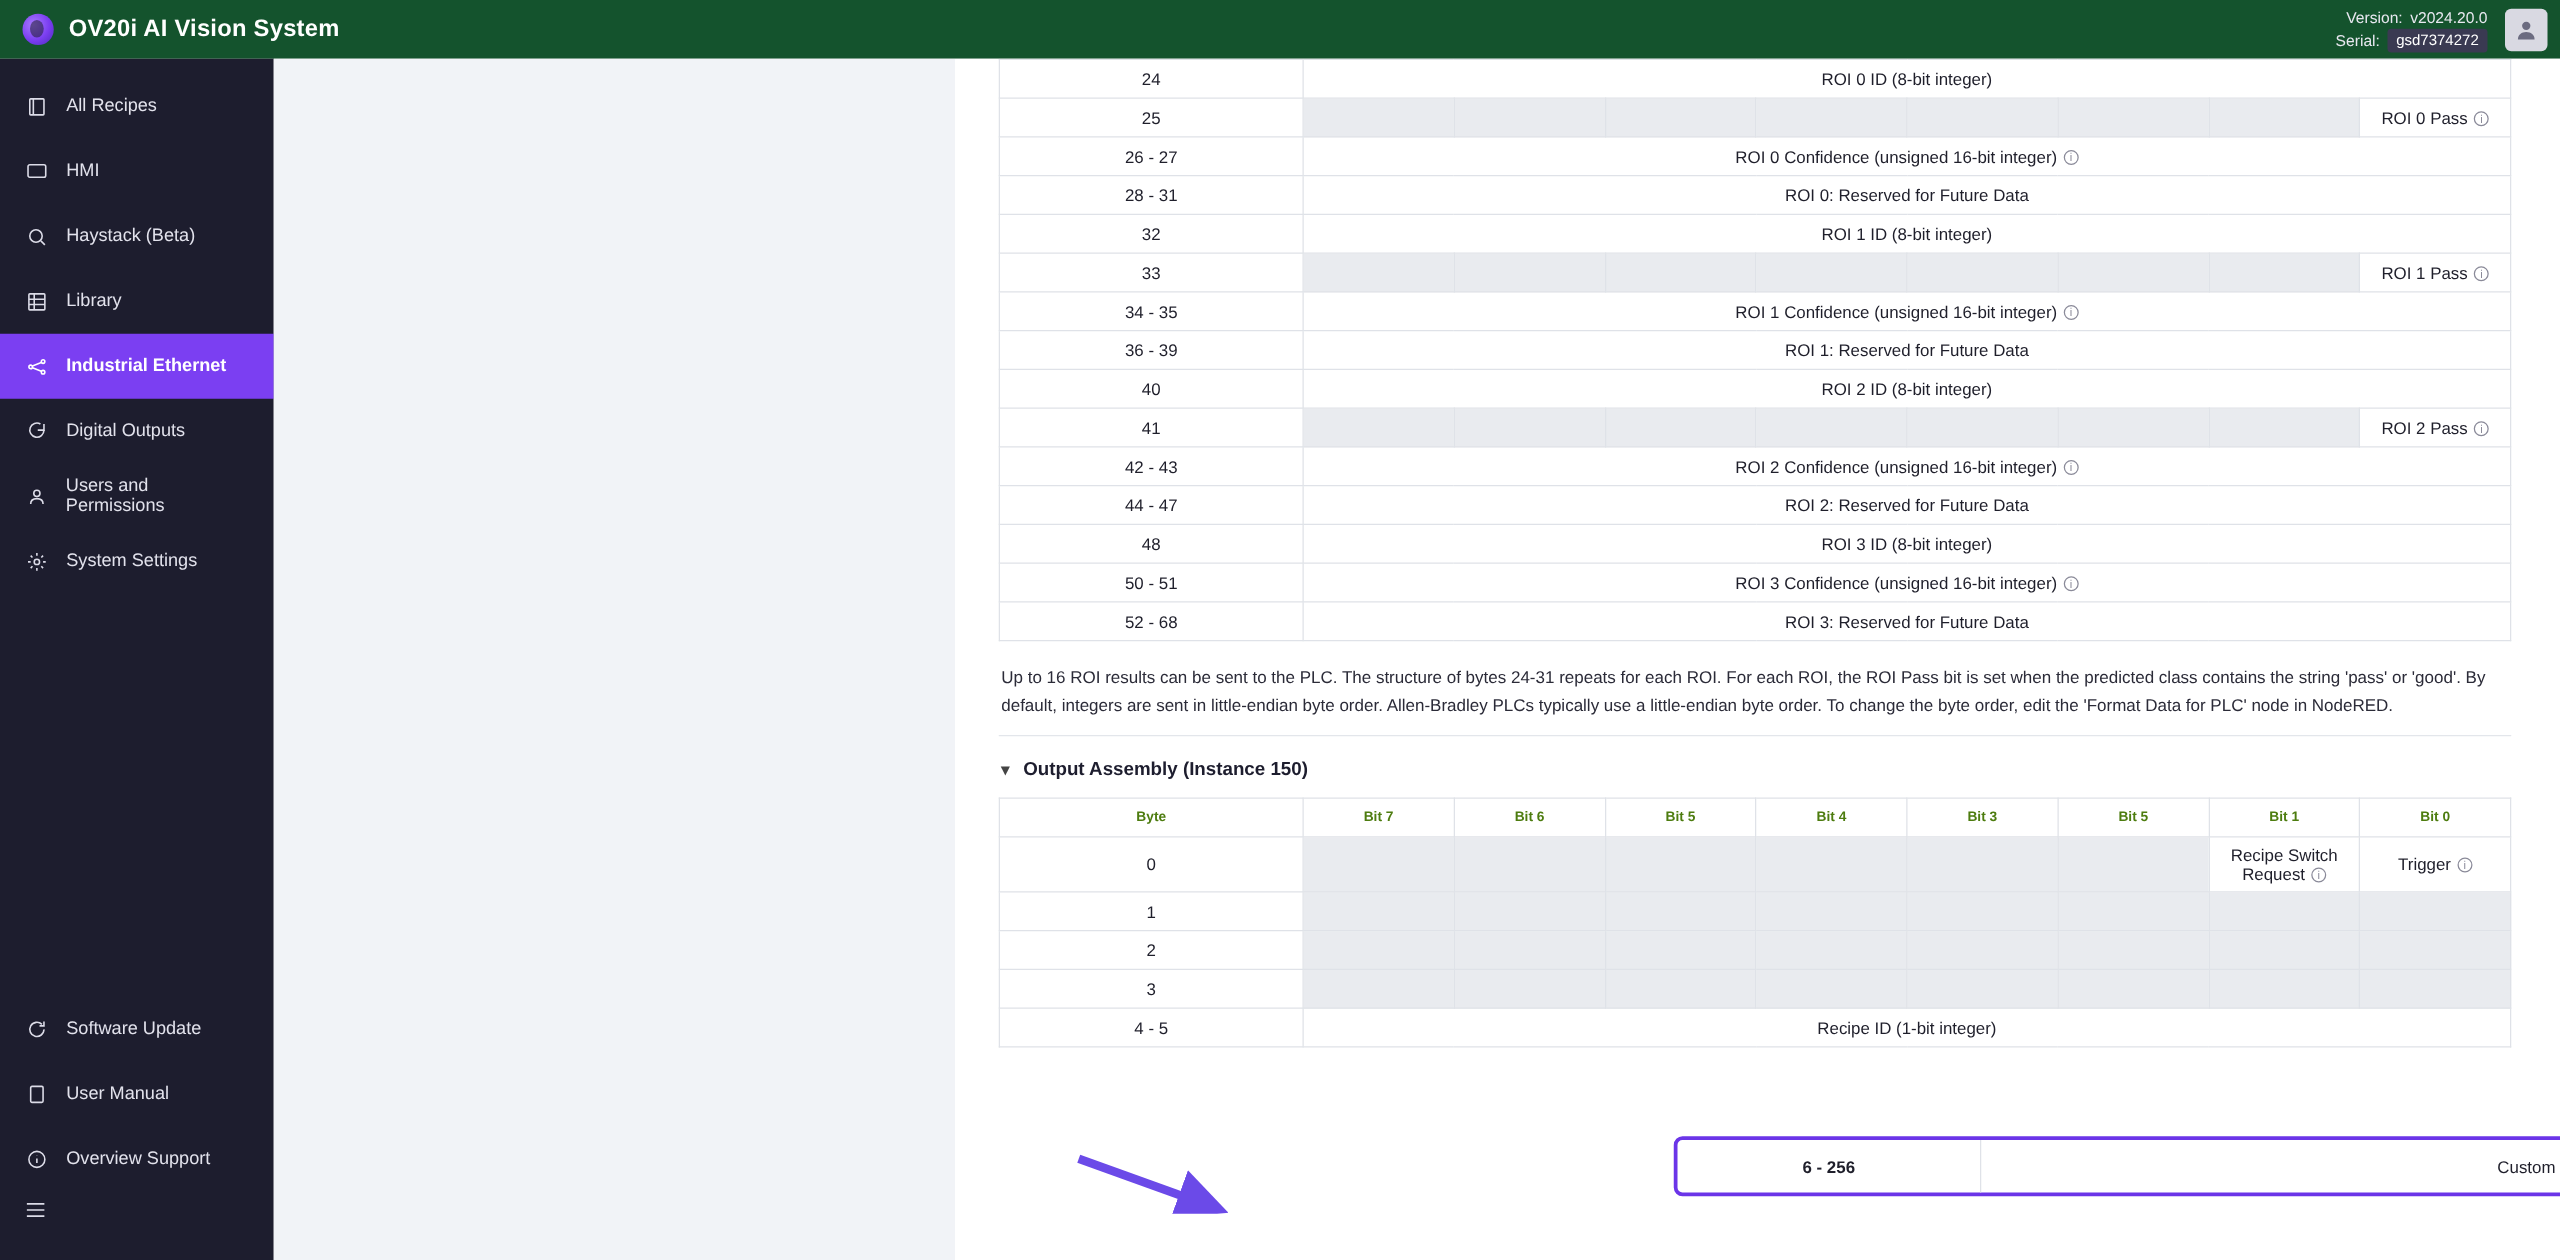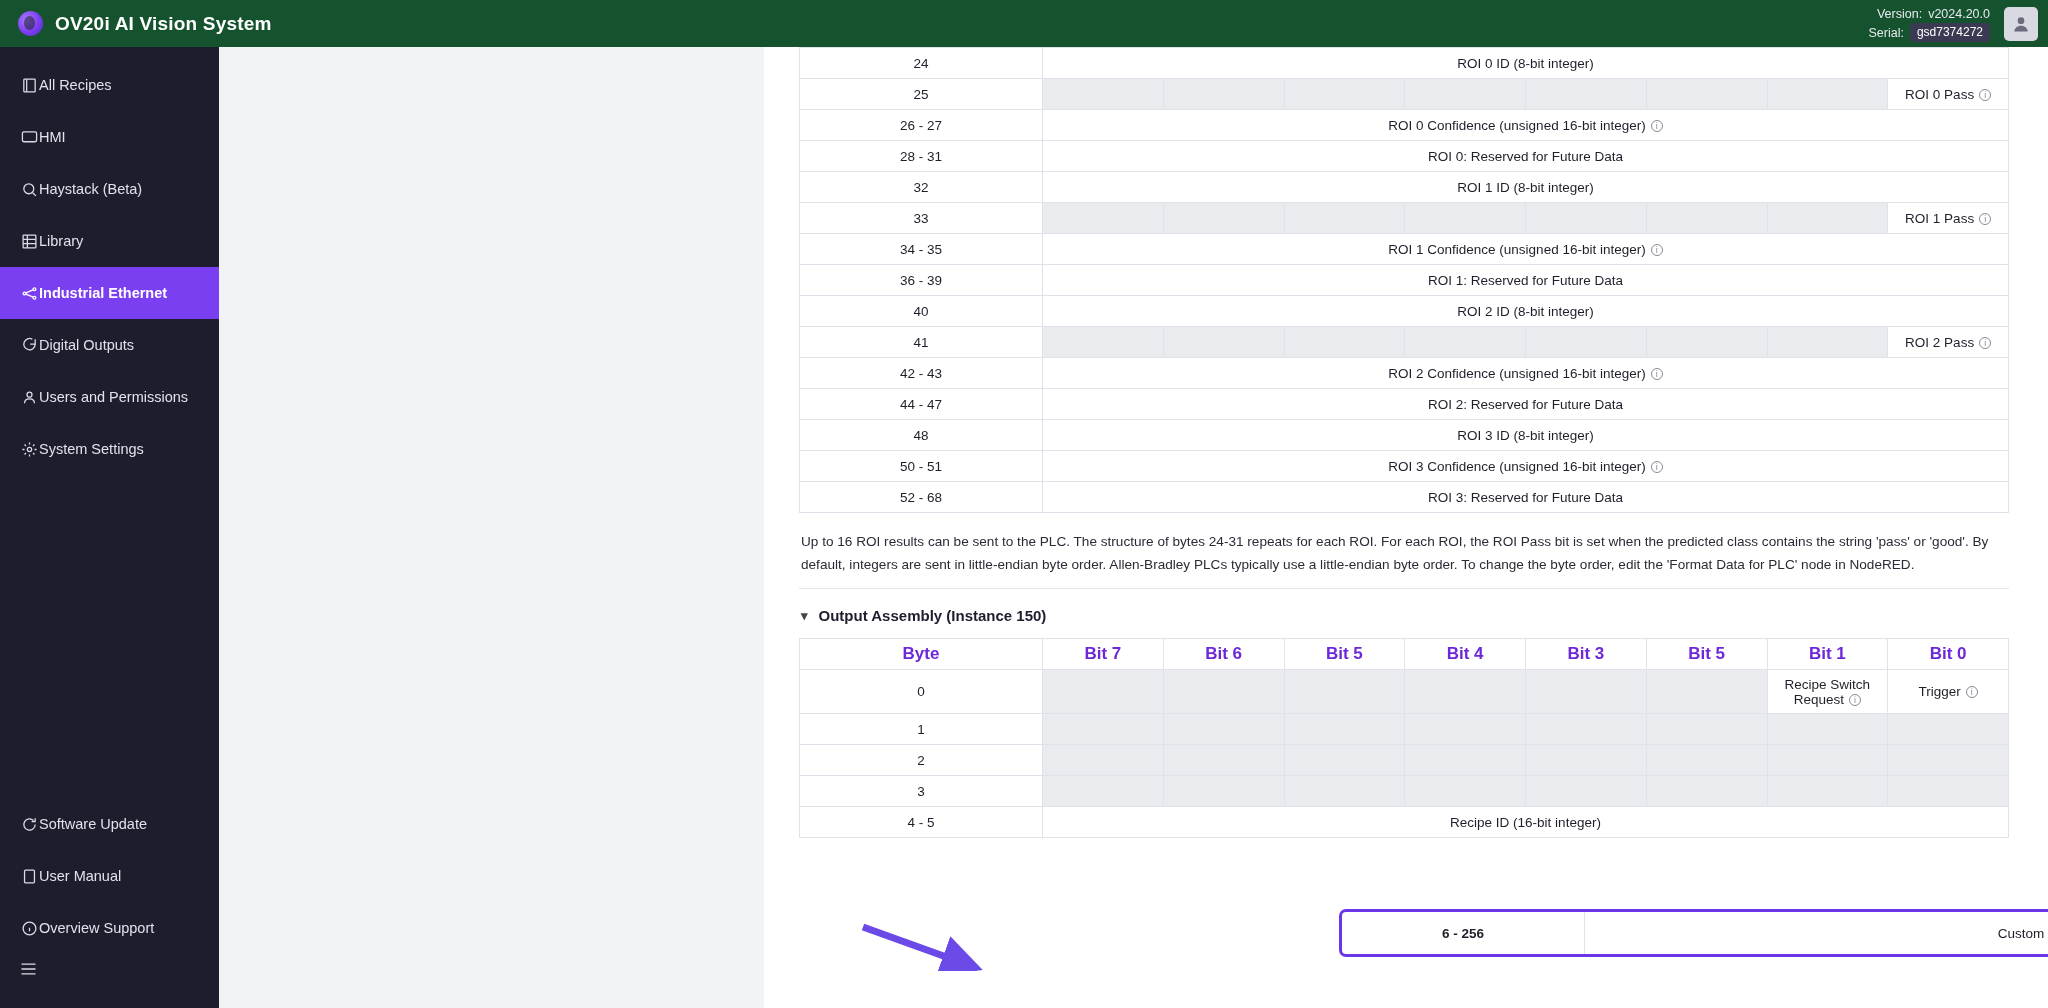--- a/index.html
+++ b/index.html
@@ -76,20 +76,21 @@
     background: #1d1d2e;
     color: #e6e6ef;
     display: flex;
     flex-direction: column;
     padding-top: 12px;
     flex: 0 0 219px;
   }
   .nav-item {
     display: flex;
     align-items: center;
+    gap: 14px;
     height: 52px;
     padding: 0 20px;
     font-size: 14.5px;
     color: #e2e2ec;
     cursor: pointer;
   }
   .nav-item .ico { width: 19px; height: 19px; display: flex; align-items: center; justify-content: center; }
   .nav-item.active { background: #7b3ff2; color: #ffffff; font-weight: bold; }
   .nav-spacer { flex: 1; }
   .sidebar-bottom { padding-bottom: 10px; }
@@ -121,21 +122,21 @@
     color: #1f1f2b;
     table-layout: fixed;
   }
   table.grid th, table.grid td {
     border: 1px solid #dfe2e8;
     height: 31px;
     text-align: center;
     font-weight: normal;
     padding: 2px 4px;
   }
-  table.grid th { font-weight: bold; font-size: 17px; color: #6d28d9; }
+  table.grid th { font-weight: bold; font-size: 11px; color: #4d7c0f; }
   td.bytecol, th.bytecol { width: 243px; font-weight: bold; }
   td.shaded { background: #e9ebef; }
   td.plain { background: #ffffff; }
   .info-ico {
     display: inline-block;
     width: 12px; height: 12px;
     border: 1px solid #8a8a99;
     border-radius: 50%;
     color: #8a8a99;
     font-size: 9px;
@@ -532,21 +533,21 @@
                   <td class="shaded"></td>
                 <td class="shaded"></td>
                   <td class="shaded"></td>
                 <td class="shaded"></td>
                   <td class="shaded"></td>
                 <td class="shaded"></td>
                   <td class="shaded"></td>
               </tr>
               <tr>
                 <td class="bytecol">4 - 5</td>
-                <td class="plain" colspan="8">Recipe ID (16-bit integer)</td>
+                <td class="plain" colspan="8">Recipe ID (1-bit integer)</td>
               </tr>
             </tbody>
           </table>
 
         </div>
 
         <div class="highlight-wrap">
           <div class="hb">6 - 256</div>
           <div class="hv">Custom Data For NodeRED</div>
         </div>

